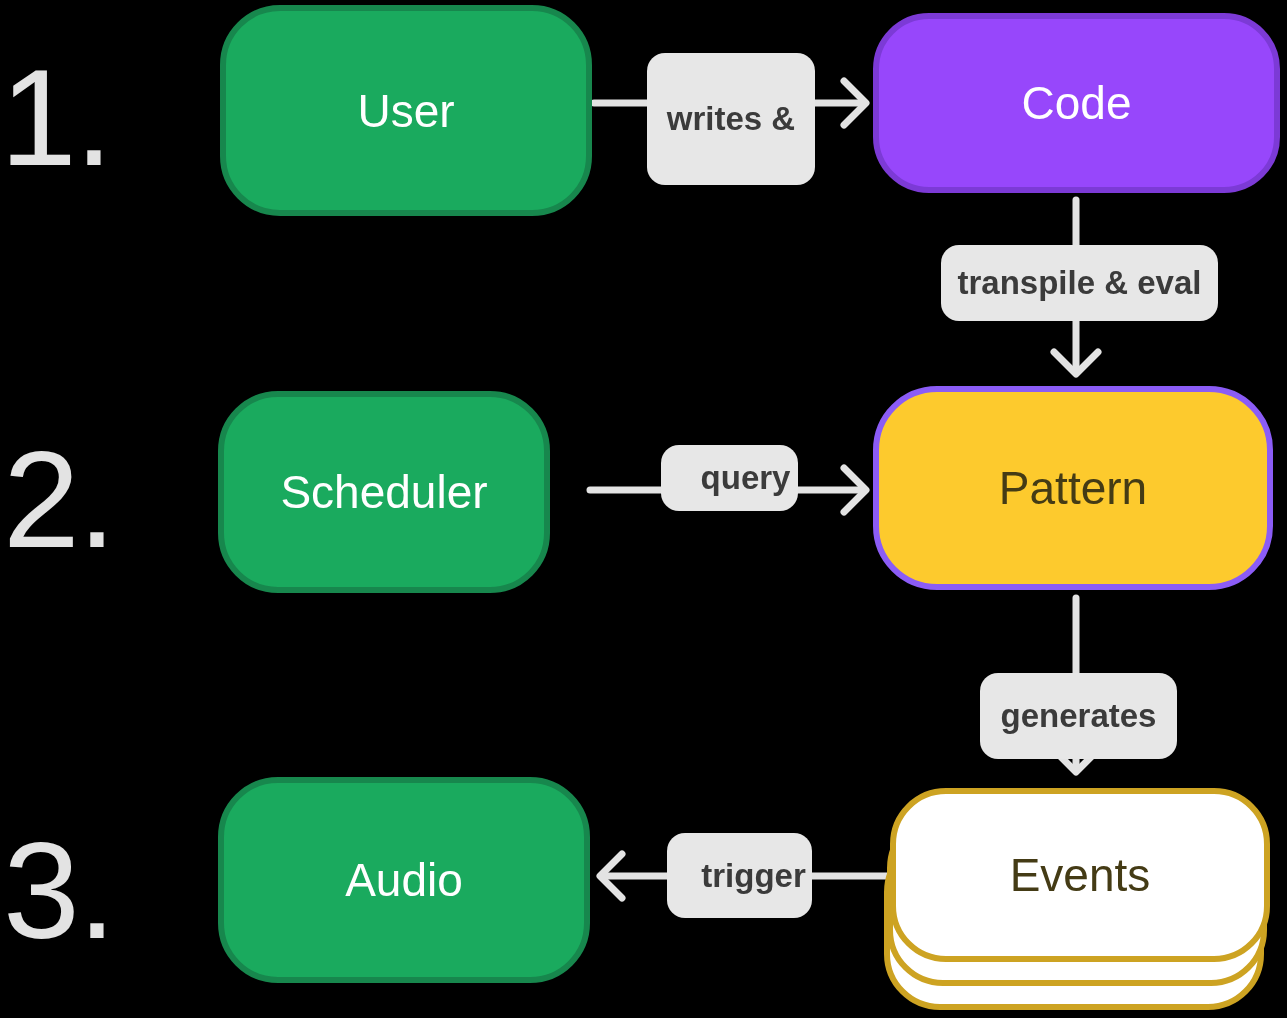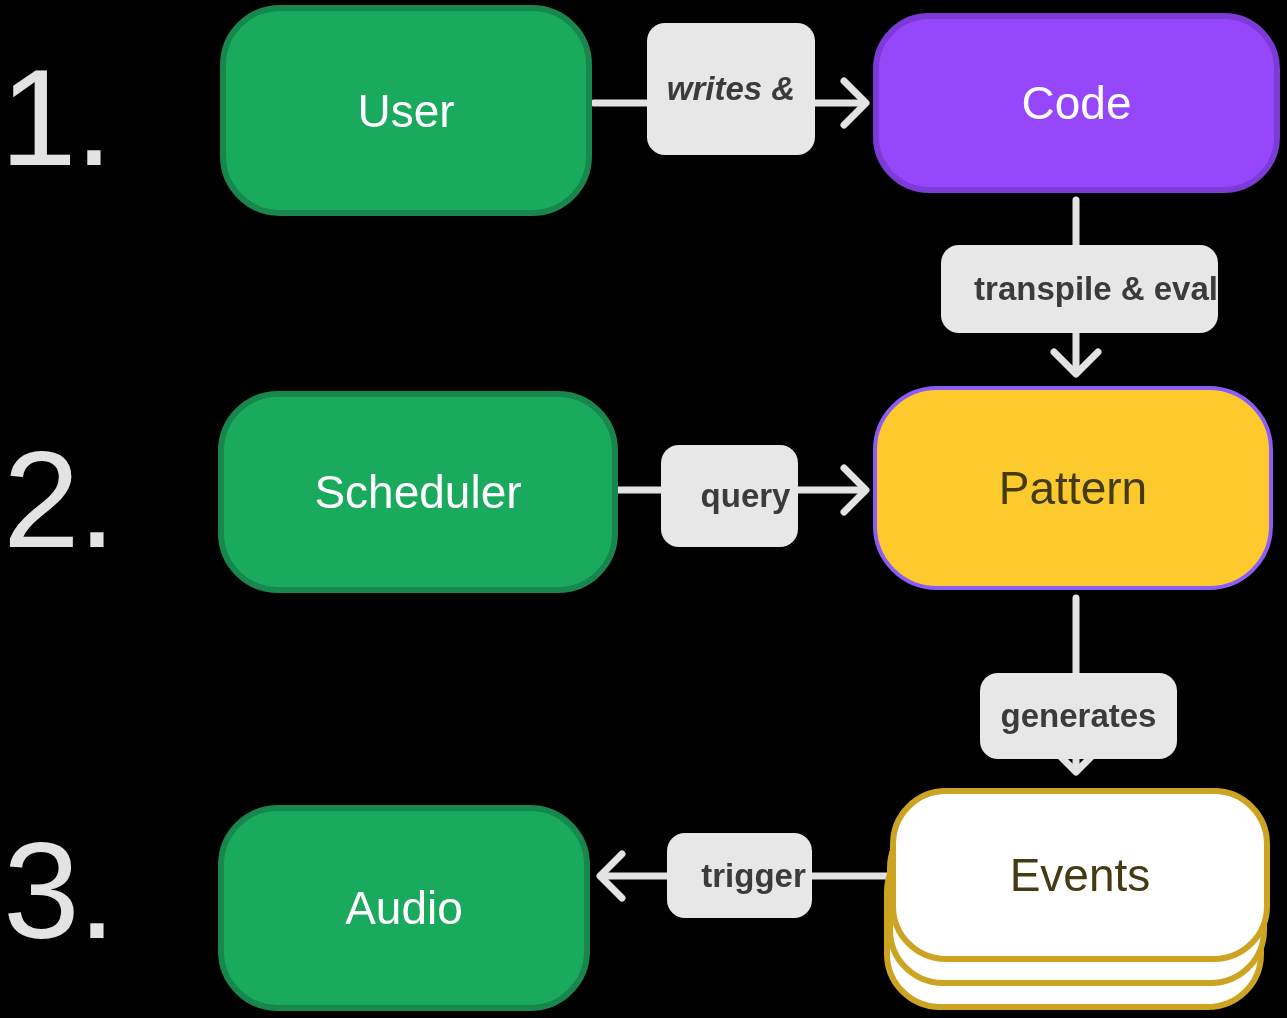--- a/index.html
+++ b/index.html
@@ -37,21 +37,21 @@
     color: #ffffff;
   }
   .node-purple {
     background: #9747fb;
     border: 6px solid #7c3ad6;
     border-radius: 56px;
     color: #ffffff;
   }
   .node-yellow {
     background: #fdca2d;
-    border: 4px solid #8b5cf6;
+    border: 6px solid #8b5cf6;
     border-radius: 64px;
     color: #443b15;
   }
 
   
   .stack { position: absolute; }
   .stack .layer {
     position: absolute;
     width: 100%;
     height: 100%;
@@ -127,45 +127,45 @@
   <div class="step-num" style="left:3px; top:430px;">2.</div>
   <div class="step-num" style="left:3px; top:821px;">3.</div>
 
   <div class="node node-green" style="left:220px; top:5px; width:372px; height:211px;text-align:center;">
     <span>User</span>
   </div>
   <div class="node node-purple" style="left:873px; top:13px; width:407px; height:180px;">
     <span>Code</span>
   </div>
 
-  <div class="node node-green" style="left:218px; top:391px; width:400px; height:202px;">
+  <div class="node node-green" style="left:218px; top:391px; width:332px; height:202px;">
     <span>Scheduler</span>
   </div>
   <div class="node node-yellow" style="left:873px; top:386px; width:400px; height:204px;">
     <span>Pattern</span>
   </div>
 
-  <div class="node node-green" style="left:218px; top:805px; width:372px; height:206px;">
+  <div class="node node-green" style="left:218px; top:777px; width:372px; height:206px;">
     <span>Audio</span>
   </div>
   <div class="stack" style="left:890px; top:788px; width:380px; height:174px;">
     <div class="layer layer-3"></div>
     <div class="layer layer-2"></div>
     <div class="layer layer-main">
       <span>Events</span>
     </div>
   </div>
 
-  <div class="edge-label" style="left:647px; top:23px; width:168px; height:132px;font-style:italic;">
+  <div class="edge-label" style="left:647px; top:53px; width:168px; height:132px;">
     <span>writes &amp;</span>
   </div>
-  <div class="edge-label" style="left:941px; top:245px; width:277px; height:88px;align-items:flex-end;">
+  <div class="edge-label" style="left:941px; top:245px; width:277px; height:76px;">
     <span>transpile &amp; eval</span>
   </div>
-  <div class="edge-label" style="left:661px; top:445px; width:137px; height:102px;padding-left:32px;">
+  <div class="edge-label" style="left:661px; top:445px; width:137px; height:66px;padding-left:32px;">
     <span>query</span>
   </div>
   <div class="edge-label" style="left:980px; top:647px; width:197px; height:86px;margin-top:26px;">
     <span>generates</span>
   </div>
   <div class="edge-label" style="left:667px; top:833px; width:145px; height:85px;padding-left:28px;">
     <span>trigger</span>
   </div>
 
 </div>

